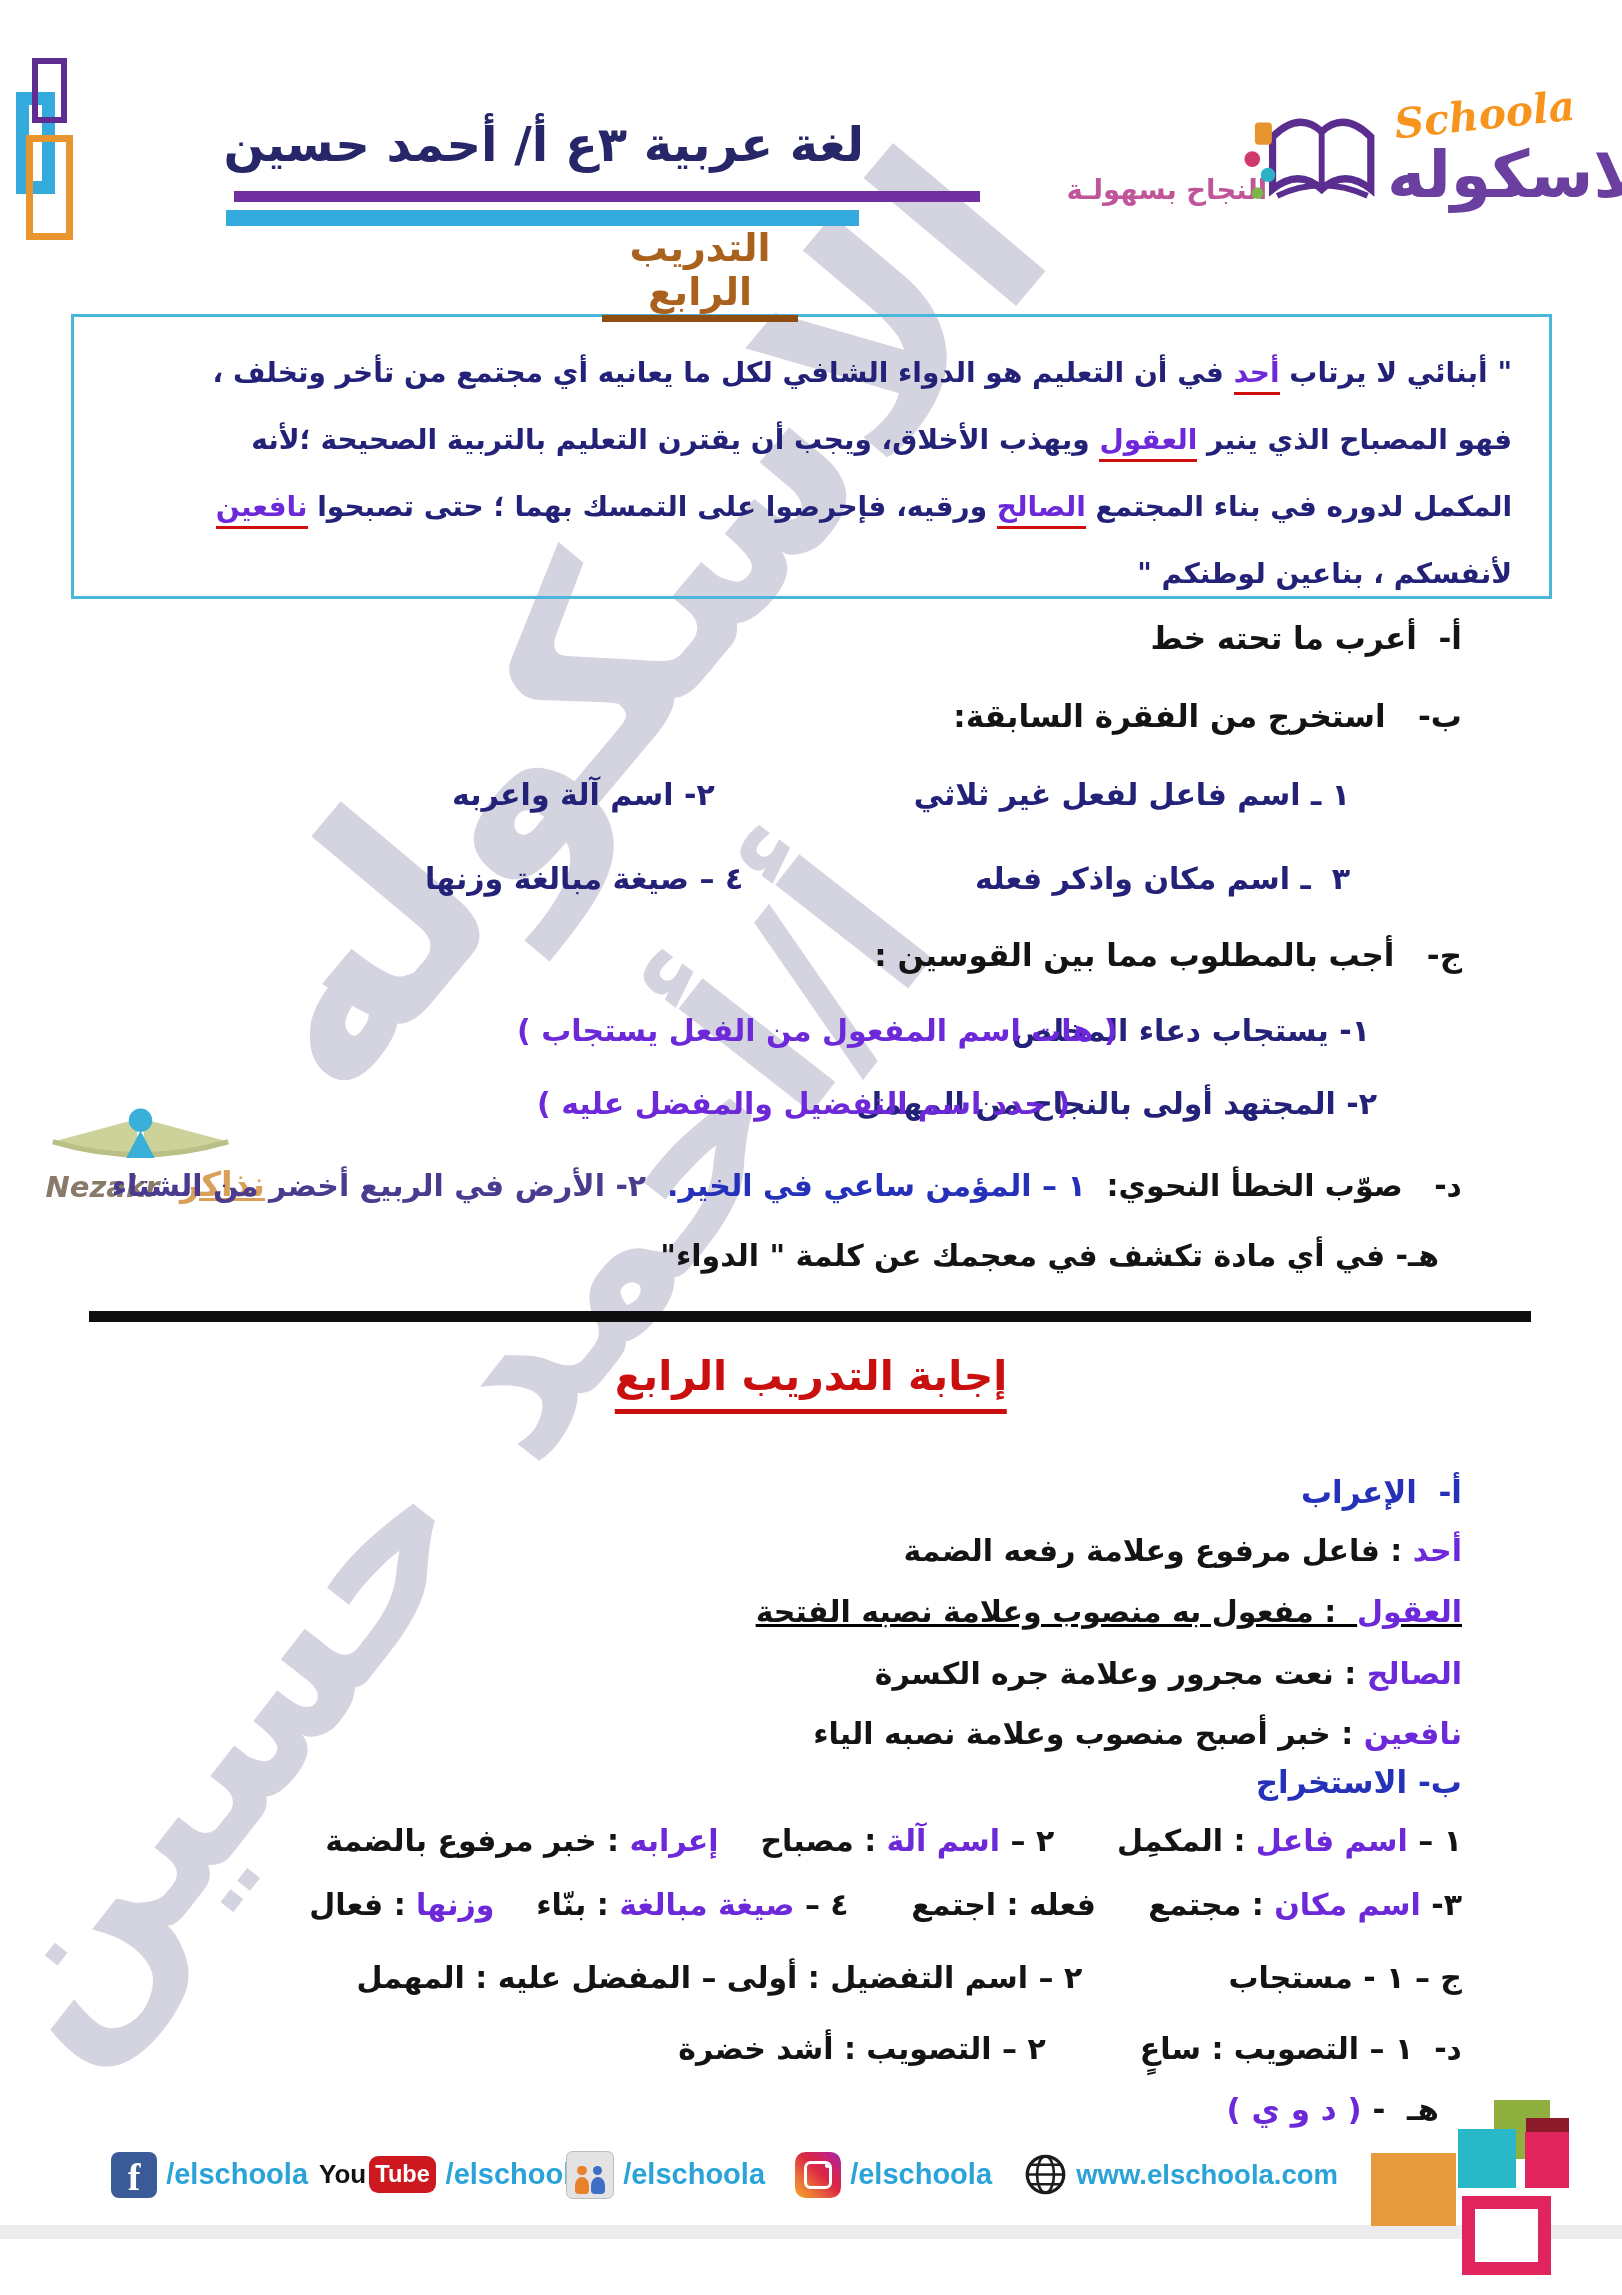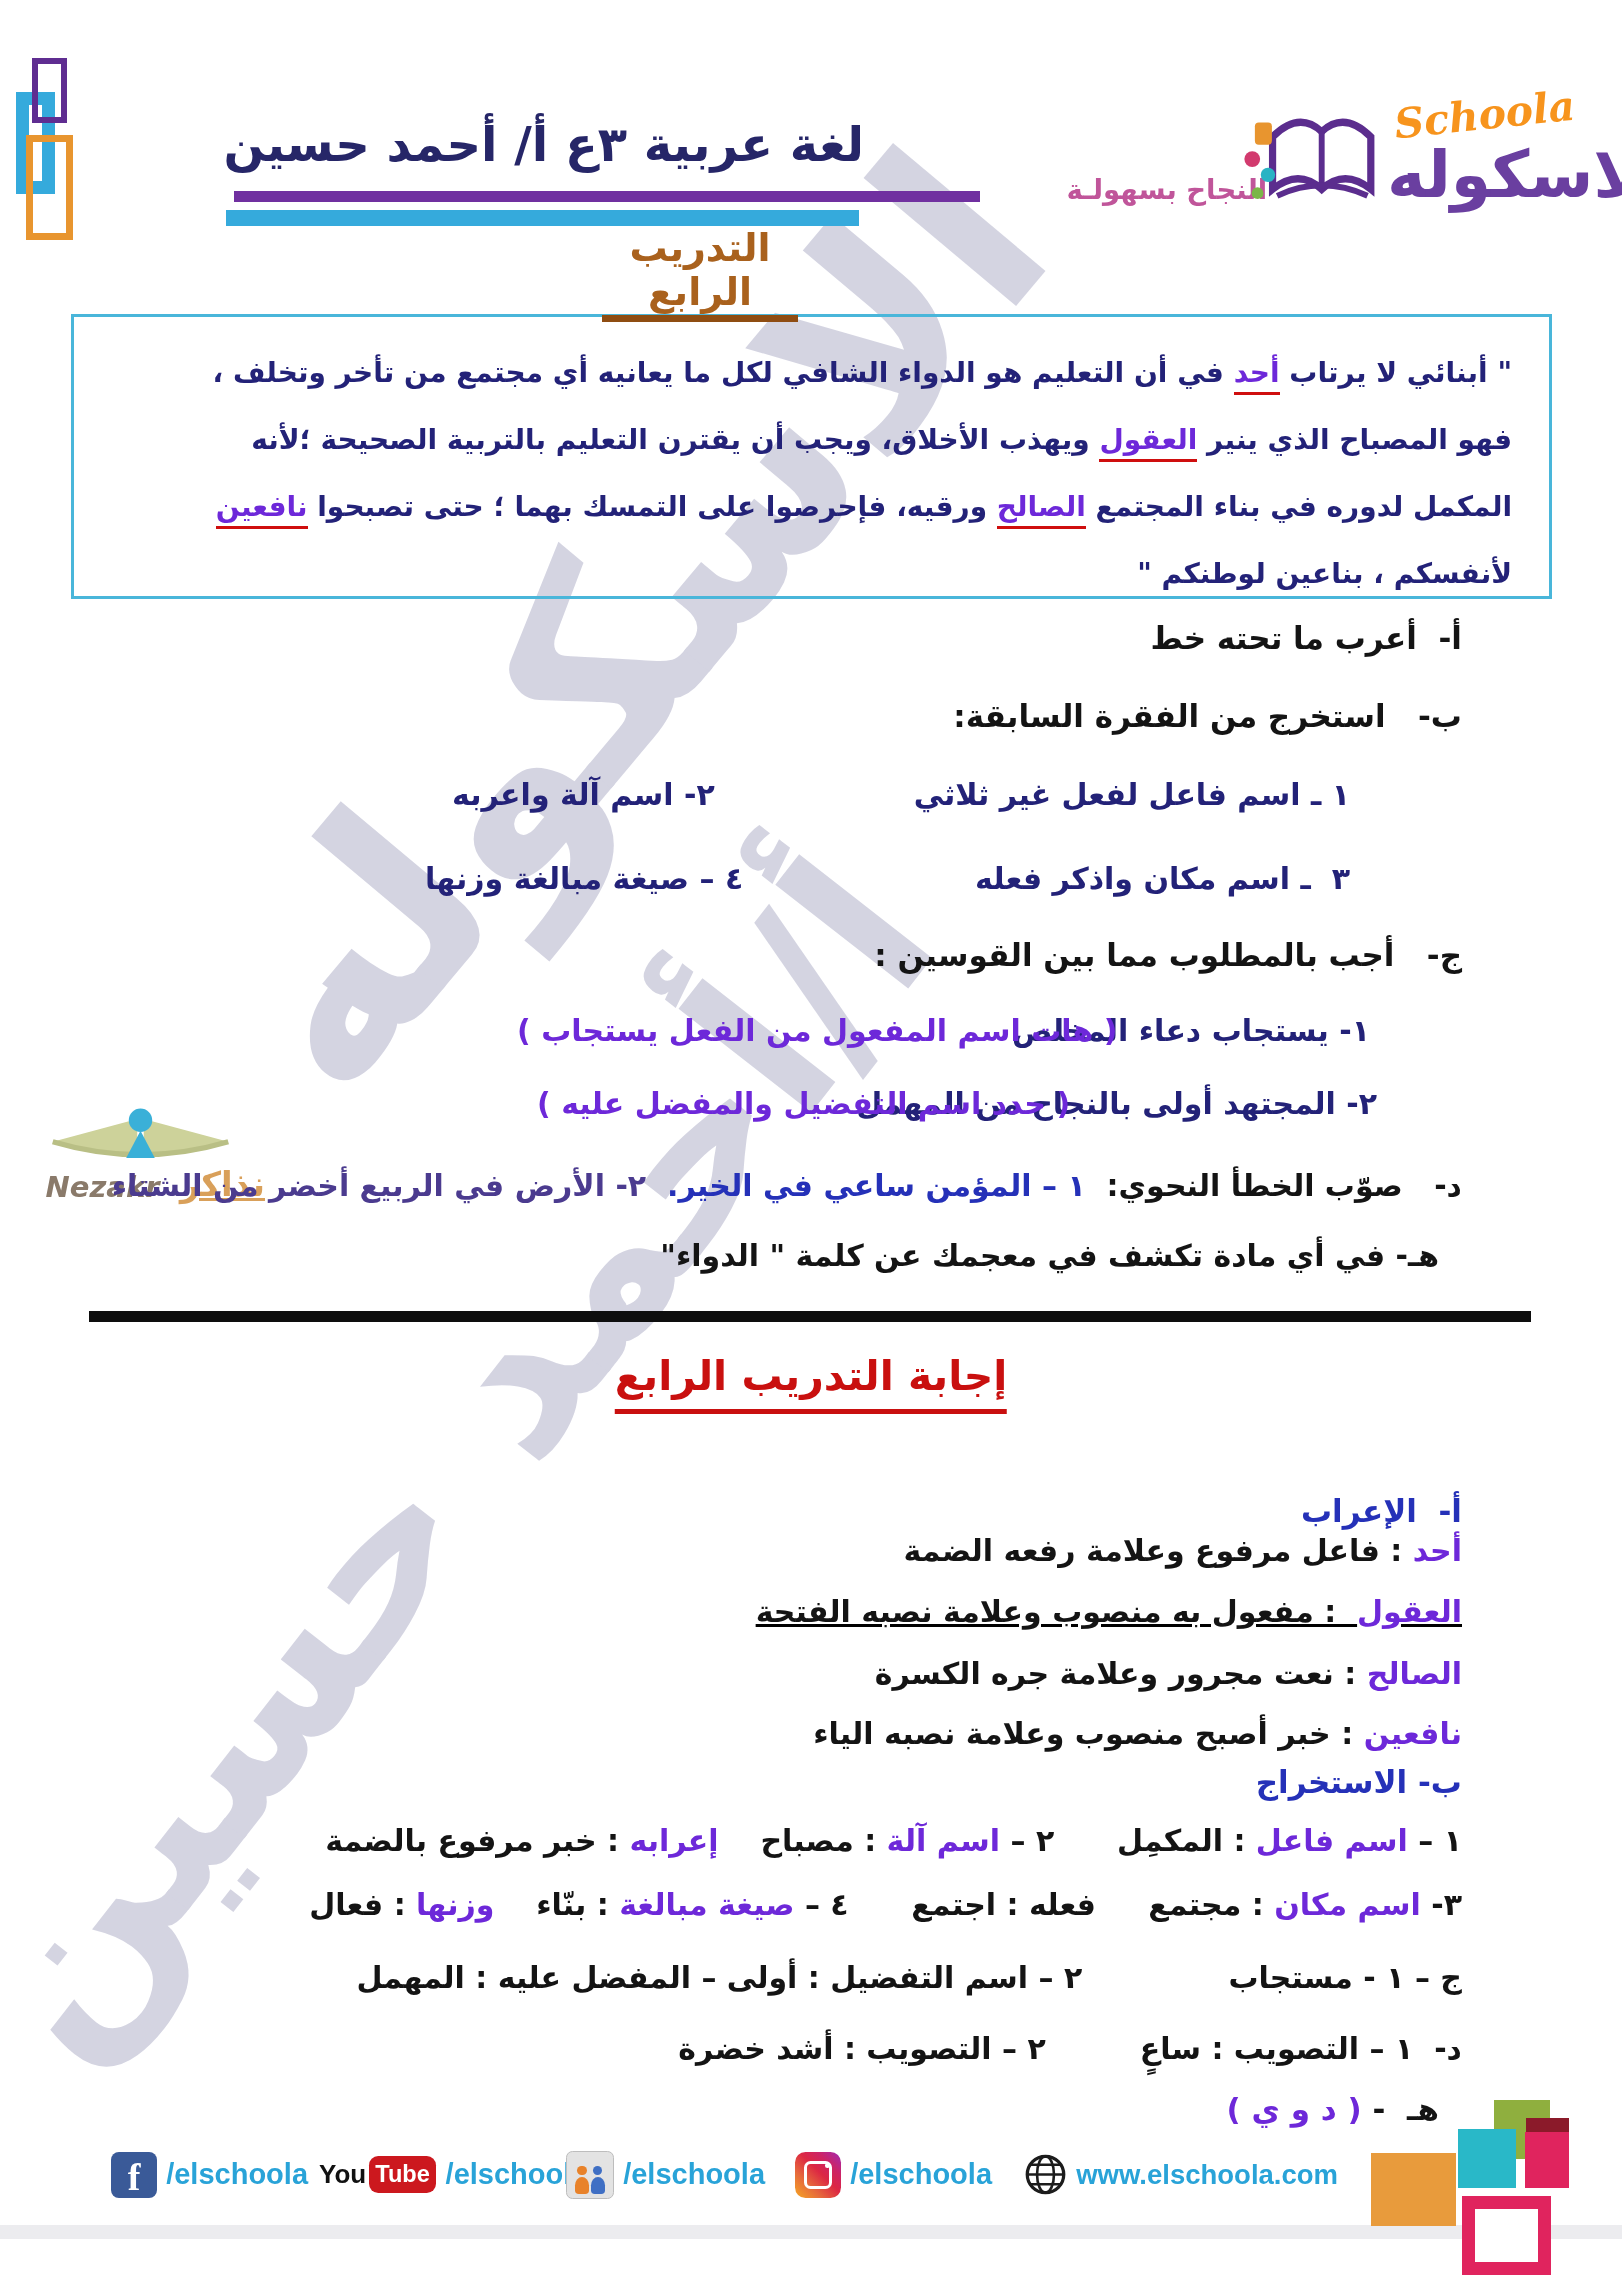--- a/index.html
+++ b/index.html
@@ -145,21 +145,21 @@
       <polygon points="155,38 133,80 177,80" fill="#3ab0d8"></polygon>
     </svg>
     <span class="nz-text">Nezakr</span>
     <span class="nz-ar">نذاكر</span>
   </div>
 
   <div class="divider"></div>
 
   <div class="ans-title">إجابة التدريب الرابع</div>
 
-  <div class="line fs48" style="right:160px;top:1474px;margin-top:19px;"><span class="bl">أ-  الإعراب</span></div>
+  <div class="line fs48" style="right:160px;top:1474px;"><span class="bl">أ-  الإعراب</span></div>
   <div class="line fs46" style="right:160px;top:1533px;"><span class="rd">أحد</span><span class="bk"> : فاعل مرفوع وعلامة رفعه الضمة</span></div>
   <div class="line fs46" style="right:160px;top:1594px;text-decoration:underline;"><span class="rd">العقول</span><span class="bk">  : مفعول به منصوب وعلامة نصبه الفتحة</span></div>
   <div class="line fs46" style="right:160px;top:1656px;"><span class="rd">الصالح</span><span class="bk"> : نعت مجرور وعلامة جره الكسرة</span></div>
   <div class="line fs46" style="right:160px;top:1716px;"><span class="rd">نافعين</span><span class="bk"> : خبر أصبح منصوب وعلامة نصبه الياء</span></div>
 
   <div class="line fs48" style="right:160px;top:1764px;"><span class="bl">ب- الاستخراج</span></div>
   <div class="line fs46" style="right:160px;top:1823px;"><span class="bk">١ – </span><span class="rd">اسم فاعل</span><span class="bk"> : المكمِل      ٢ – </span><span class="rd">اسم آلة</span><span class="bk"> : مصباح    </span><span class="rd">إعرابه</span><span class="bk"> : خبر مرفوع بالضمة</span></div>
   <div class="line fs46" style="right:160px;top:1887px;"><span class="bk">٣- </span><span class="rd">اسم مكان</span><span class="bk"> : مجتمع     فعله : اجتمع      ٤ – </span><span class="rd">صيغة مبالغة</span><span class="bk"> : بنّاء    </span><span class="rd">وزنها</span><span class="bk"> : فعال</span></div>
 
   <div class="line fs46" style="right:160px;top:1960px;"><span class="bk">ج – ١ - مستجاب              ٢ – اسم التفضيل : أولى – المفضل عليه : المهمل</span></div>

